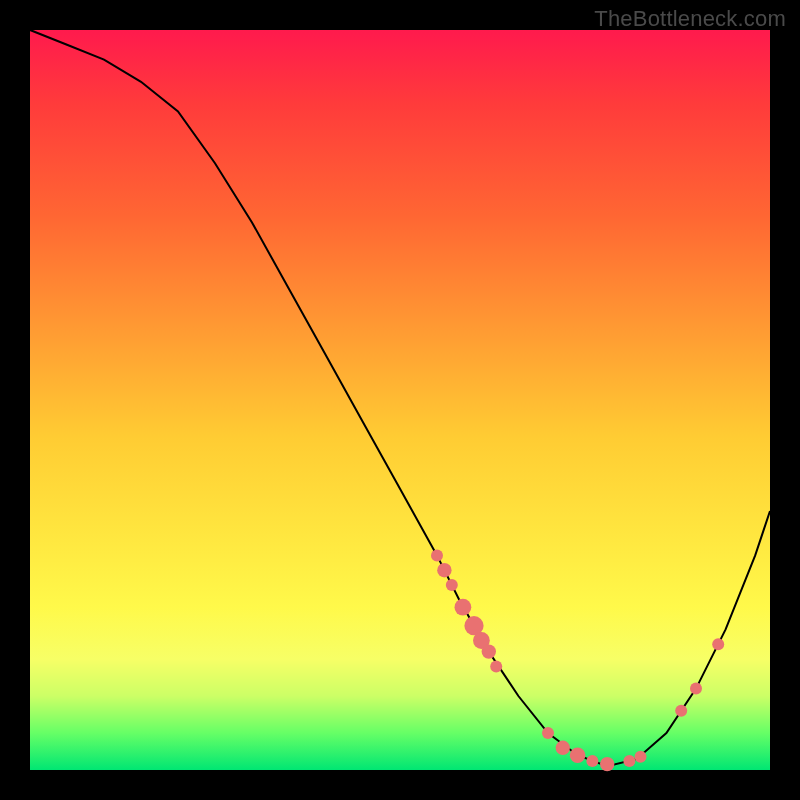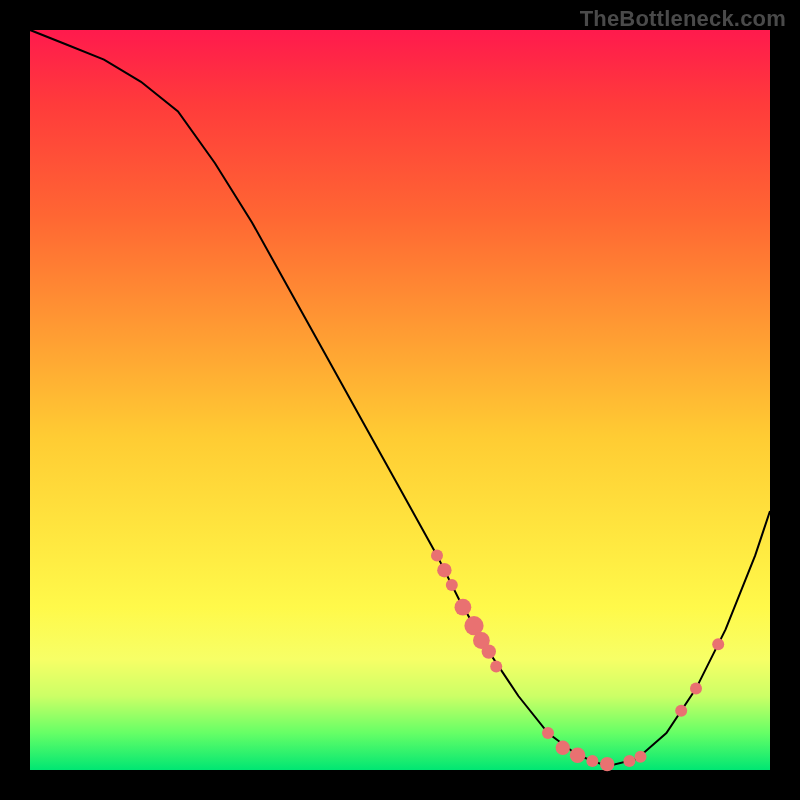--- a/index.html
+++ b/index.html
@@ -30,21 +30,21 @@
       #66ff66 95%,
       #00e673 100%
     );
   }
   .watermark {
     position: absolute;
     top: 6px;
     right: 14px;
     color: #4a4a4a;
     font-size: 22px;
-    font-weight: 700;
+    font-weight: 400;
     letter-spacing: 0.2px;
     user-select: none;
   }
   svg.plot {
     position: absolute;
     left: 30px;
     top: 30px;
     width: 740px;
     height: 740px;
     overflow: visible;

